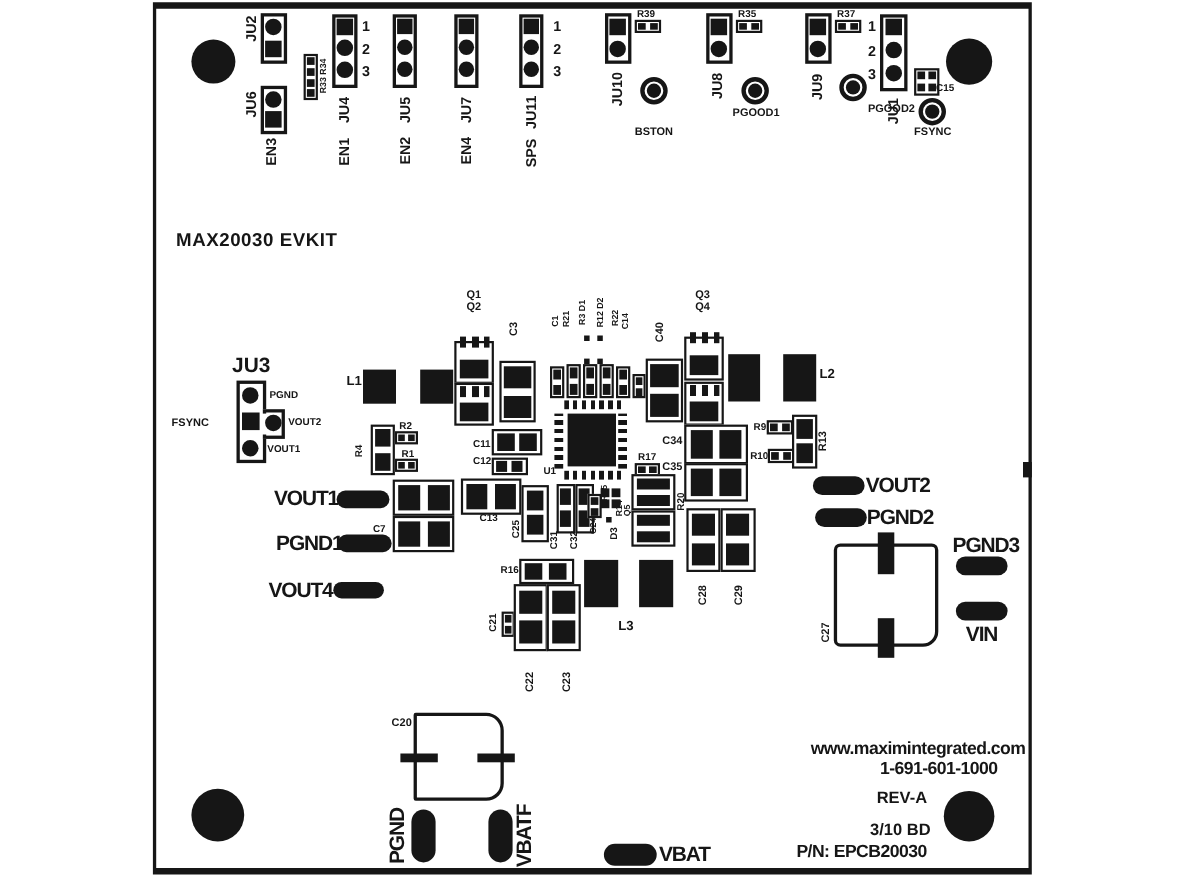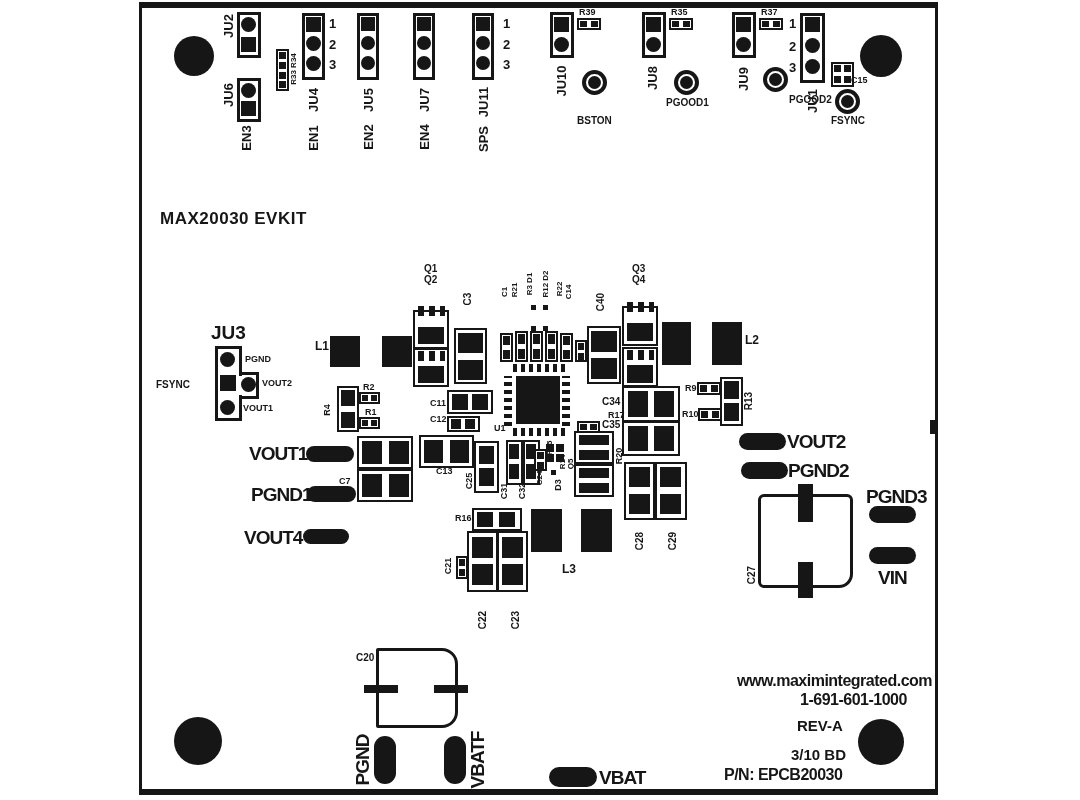--- a/index.html
+++ b/index.html
@@ -251,21 +251,21 @@
   <div class="fill" style="left:465px;top:419px;width:10px;height:10px"></div>
 
   <div class="t f10" style="left:602px;top:397px">C34</div>
   <div class="out2" style="left:622px;top:386px;width:58px;height:36px"></div>
   <div class="fill" style="left:628px;top:391px;width:20px;height:26px"></div>
   <div class="fill" style="left:654px;top:391px;width:20px;height:26px"></div>
   <div class="t f10" style="left:602px;top:420px">C35</div>
   <div class="out2" style="left:622px;top:421px;width:58px;height:35px"></div>
   <div class="fill" style="left:628px;top:426px;width:20px;height:25px"></div>
   <div class="fill" style="left:654px;top:426px;width:20px;height:25px"></div>
-  <div class="t f9" style="left:608px;top:411px">R17</div>
+  <div class="t f9" style="left:580px;top:411px">R17</div>
   <div class="out2" style="left:577px;top:421px;width:23px;height:12px"></div>
   <div class="fill" style="left:580px;top:424px;width:7px;height:6px"></div>
   <div class="fill" style="left:590px;top:424px;width:7px;height:6px"></div>
 
   <div class="t f9" style="left:685px;top:384px">R9</div>
   <div class="out2" style="left:697px;top:382px;width:24px;height:13px"></div>
   <div class="fill" style="left:700px;top:385px;width:7px;height:7px"></div>
   <div class="fill" style="left:711px;top:385px;width:7px;height:7px"></div>
   <div class="t f9" style="left:682px;top:410px">R10</div>
   <div class="out2" style="left:698px;top:408px;width:24px;height:13px"></div>

